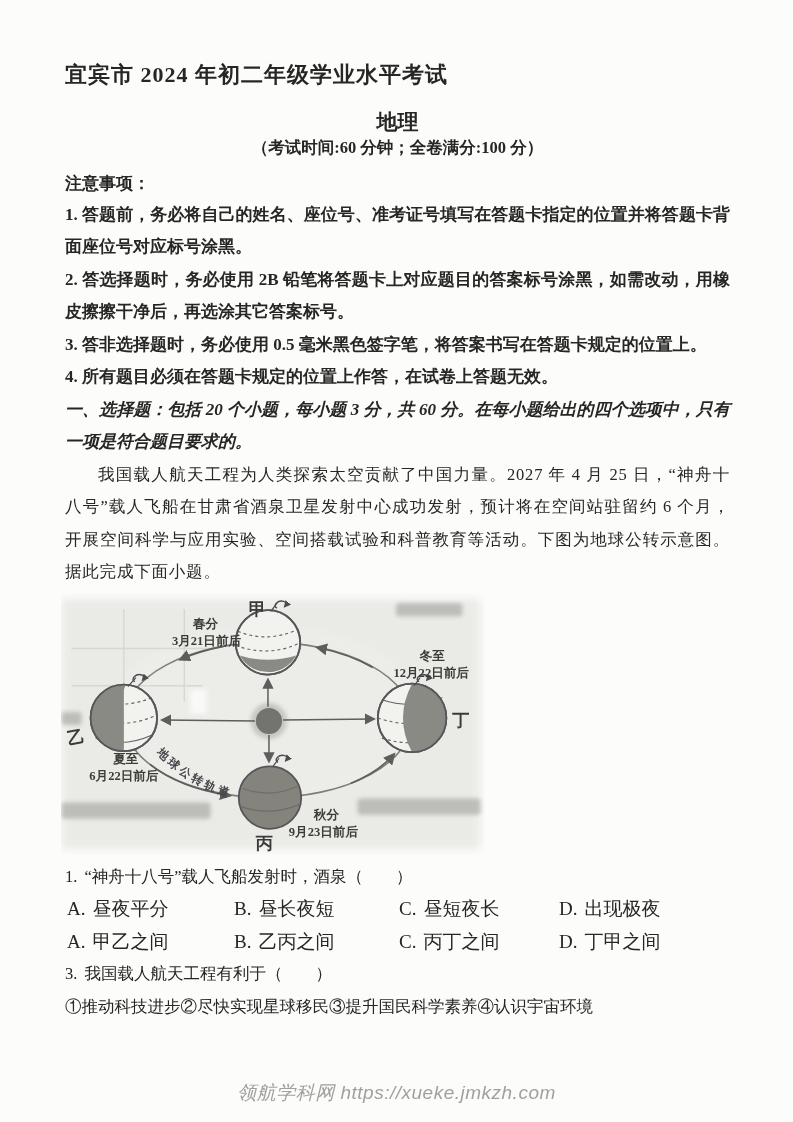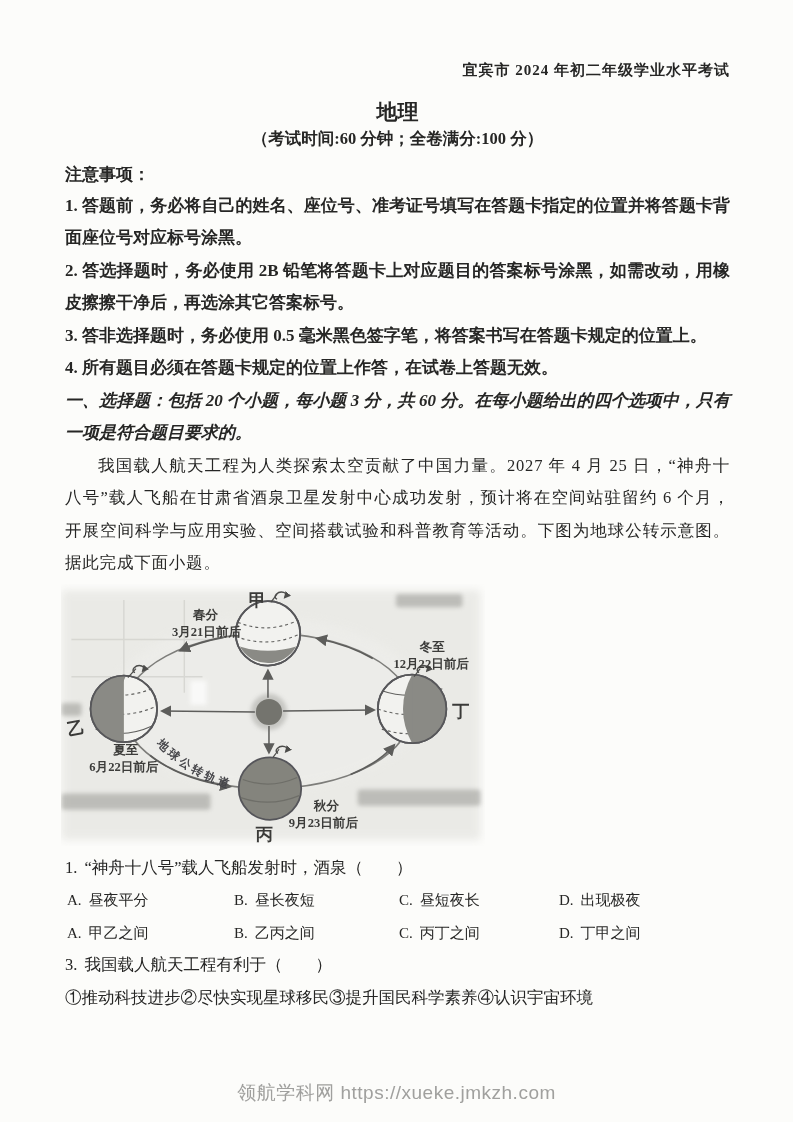--- a/index.html
+++ b/index.html
@@ -2,35 +2,35 @@
 <html><head>
 <meta charset="utf-8">
 <style>
   html,body{margin:0;padding:0;}
   body{
     width:793px;height:1122px;overflow:hidden;
     background:#fcfcfa;color:#262625;
     font-family:"Liberation Serif", serif;
   }
   .page{padding:60px 63px 0 65px;position:relative;height:1062px;box-sizing:border-box;}
-  .h-title{text-align:right;font-weight:700;font-size:15px;line-height:1.35;letter-spacing:1px;}
+  .h-title{text-align:left;font-weight:700;font-size:22px;line-height:1.35;letter-spacing:1px;}
   .h-subject{text-align:center;font-weight:700;font-size:21px;margin-top:19px;line-height:1.3;}
   .h-info{text-align:center;font-weight:700;font-size:16.5px;margin-top:0;line-height:1.4;}
   .notice-h{font-weight:700;font-size:17px;margin-top:11px;line-height:1.7;}
   .notice-item{font-weight:700;font-size:17px;line-height:32.5px;text-align:justify;}
   .section-h{font-weight:700;font-size:17px;line-height:32.5px;text-align:justify;margin-top:0;font-style:italic;}
   .passage{font-size:16.5px;line-height:32.5px;text-align:justify;text-indent:2em;letter-spacing:0.8px;}
   .diagram-wrap{margin:4px 0 2px -4px;}
   .q-stem{font-size:16.5px;line-height:32.5px;}
   .q-num{margin-right:7px;}
-  .opt-row{display:grid;grid-template-columns:167px 165px 160px 1fr;font-size:15px;line-height:32.5px;padding-left:2px;}
+  .opt-row{display:grid;grid-template-columns:167px 165px 160px 1fr;font-size:19px;line-height:32.5px;padding-left:2px;}
   .opt-label{margin-right:7px;}
   .q-sub{font-size:16.5px;line-height:32.5px;}
   .footer{position:absolute;left:0;bottom:-44px;width:100%;text-align:center;
-    font-family:"Liberation Sans",sans-serif;font-size:19px;color:#a0a09e;letter-spacing:0.5px;}
+    font-family:"Liberation Sans",sans-serif;font-size:19px;color:#a0a09e;letter-spacing:0.5px;font-style:italic;}
   svg text{font-family:"Liberation Serif", serif;}
 </style>
 </head>
 <body>
 
 <div class="page">
 
   <div class="h-title">宜宾市 2024 年初二年级学业水平考试</div>
   <div class="h-subject">地理</div>
   <div class="h-info">（考试时间:60 分钟；全卷满分:100 分）</div>

